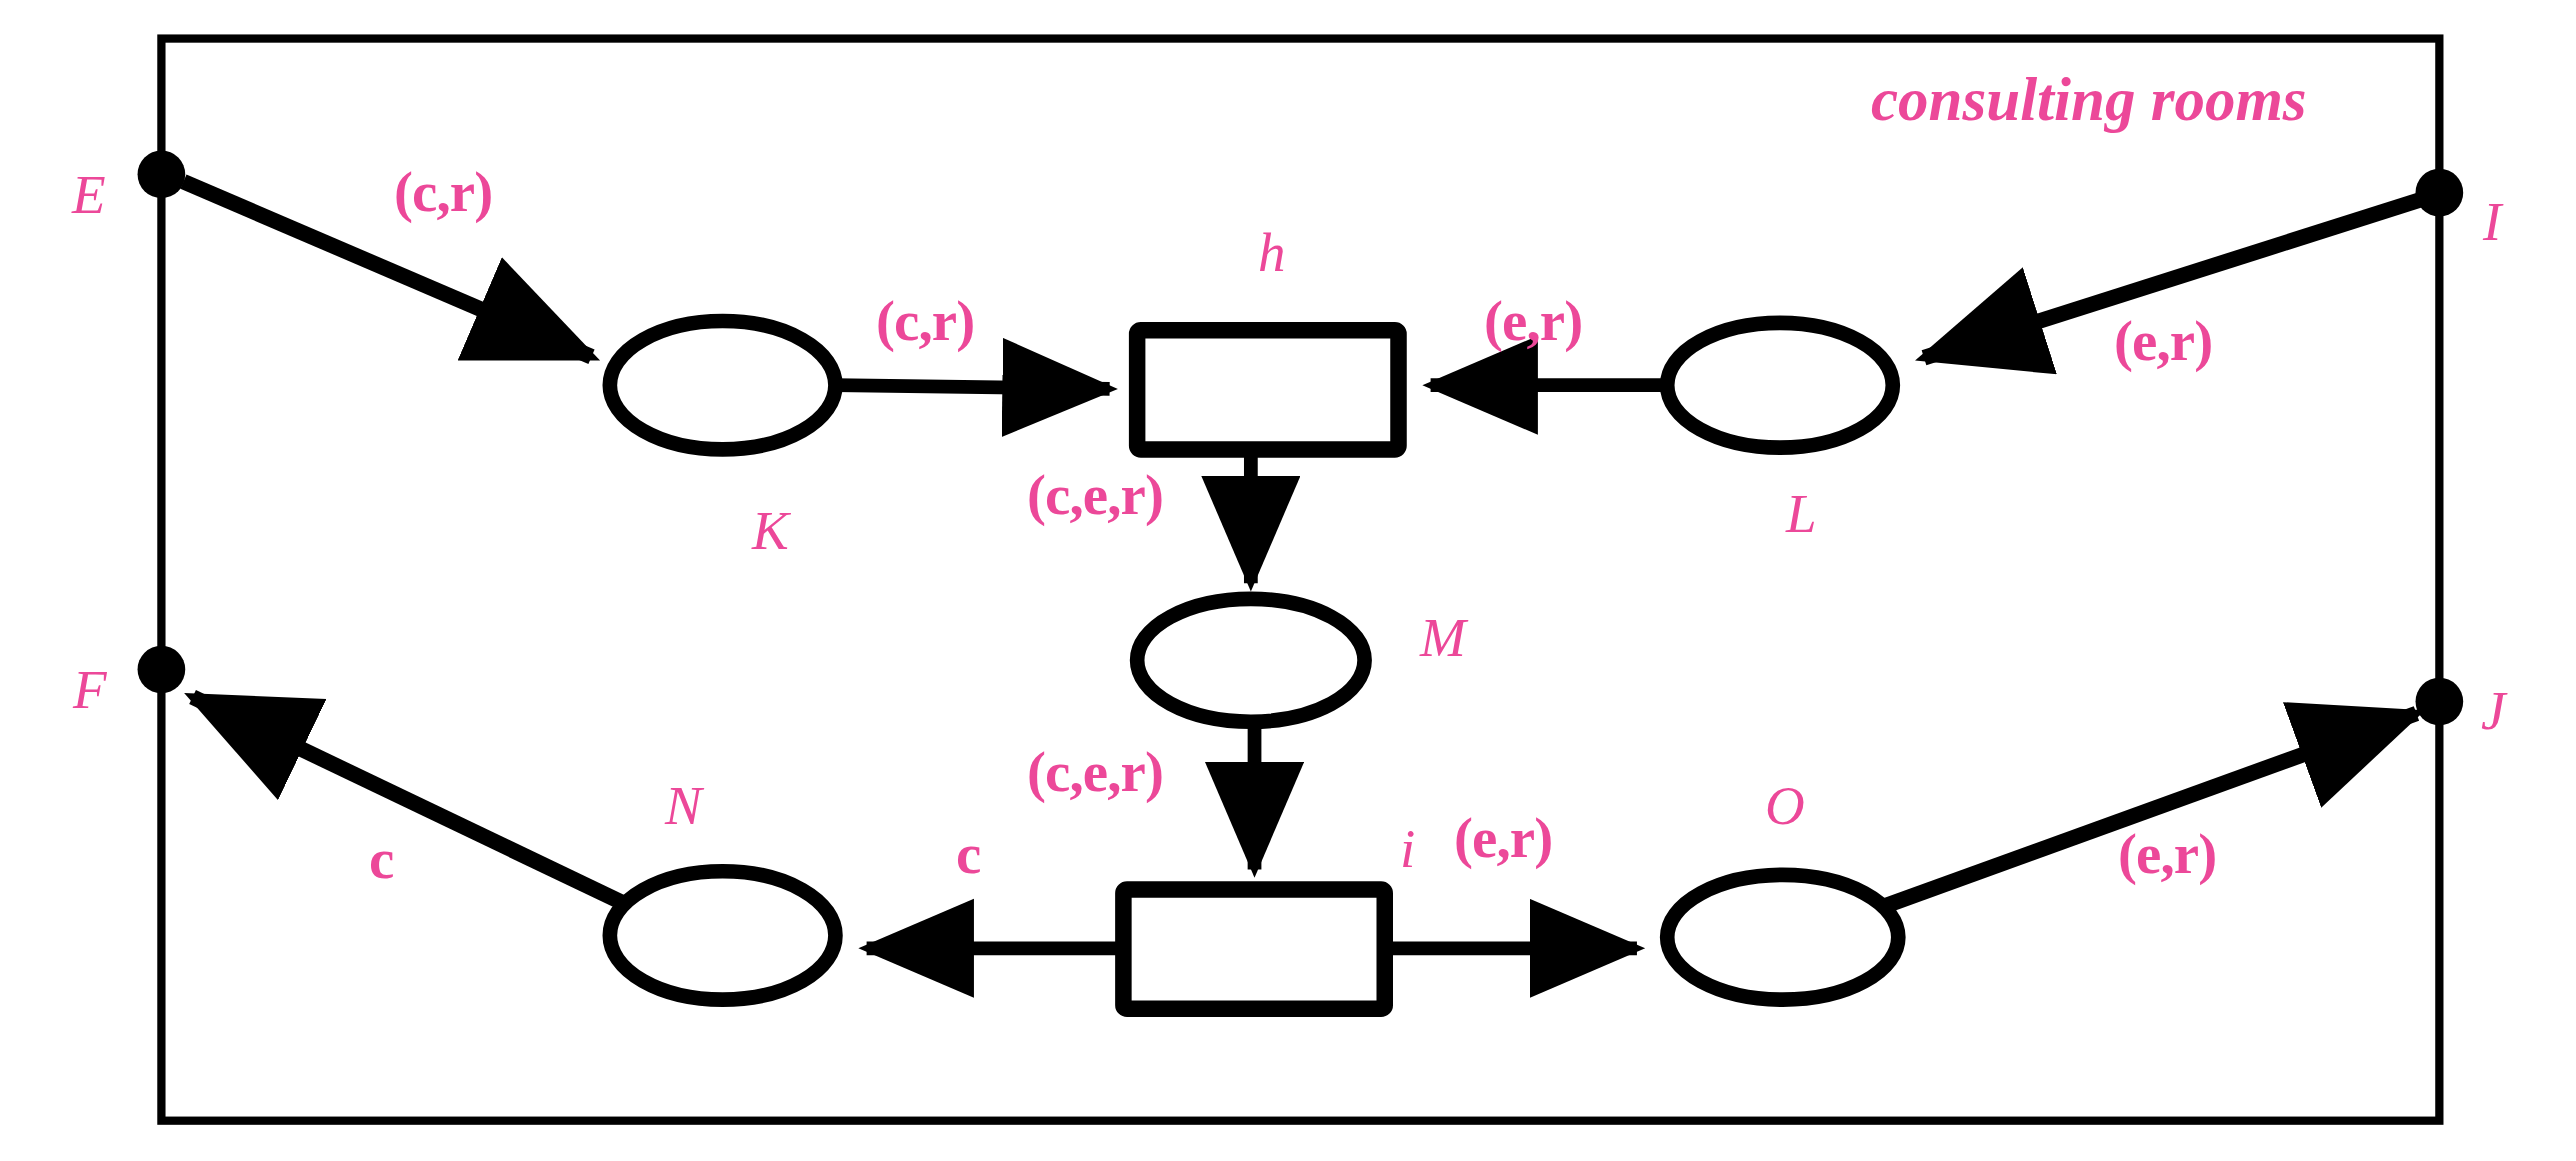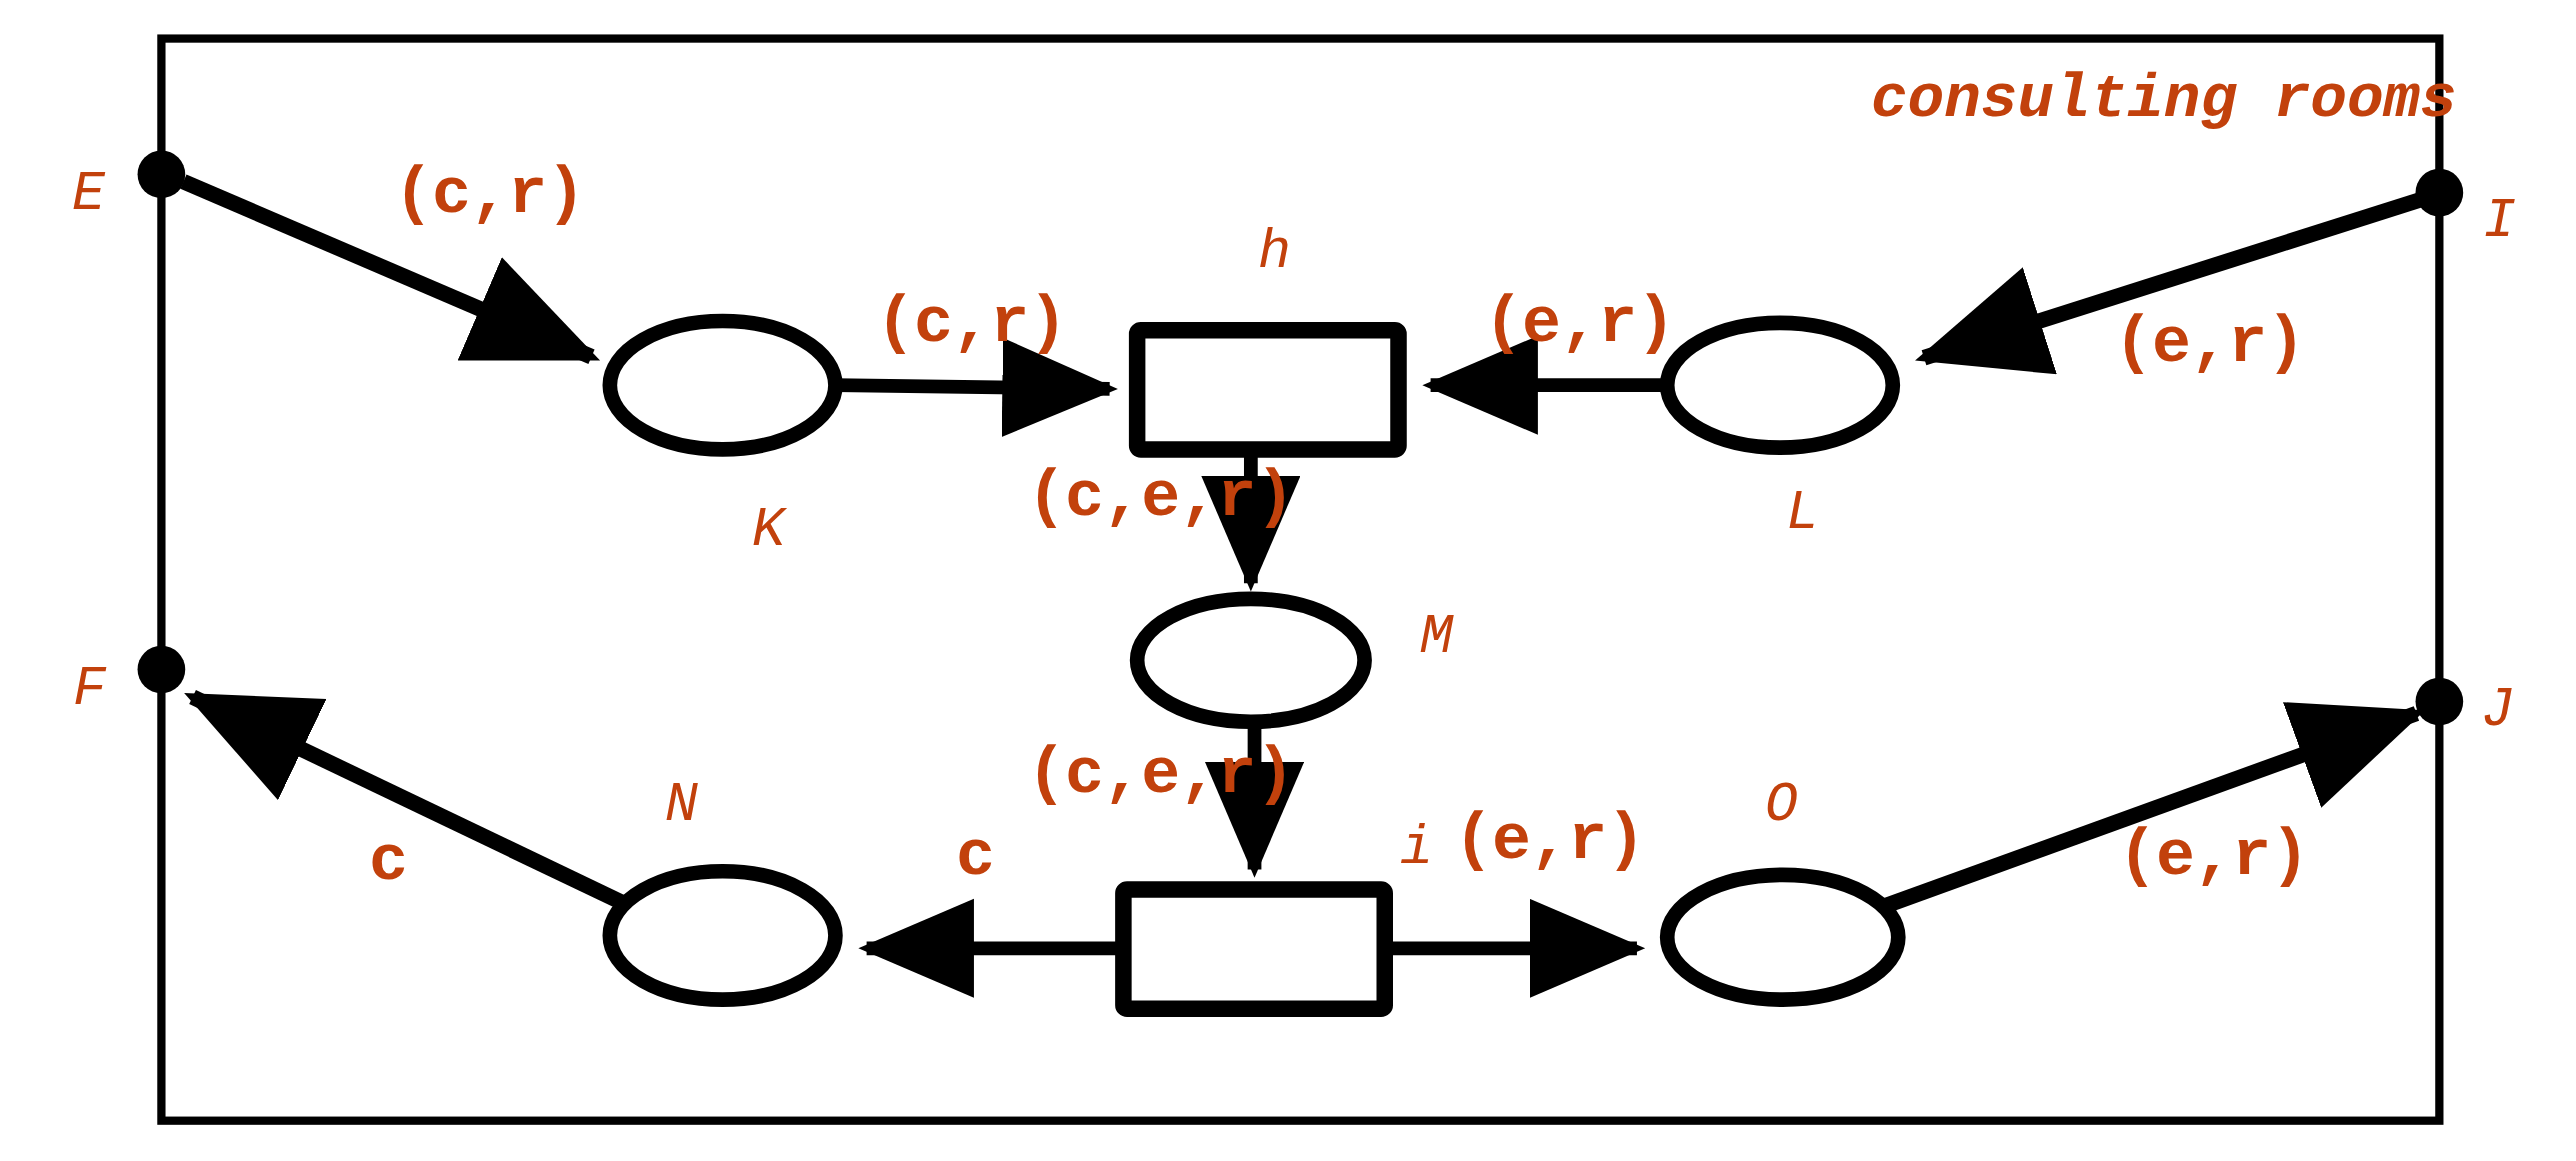--- a/index.html
+++ b/index.html
@@ -18,27 +18,27 @@
   #canvas {
     position: absolute;
     left: 0;
     top: 0;
     width: 2576px;
     height: 1162px;
   }
   .lbl {
     position: absolute;
     white-space: nowrap;
-    color: #c2410c;
+    color: #ec4899;
     line-height: 1;
-    font-family: Liberation Mono, monospace;
+    font-family: Liberation Serif, serif;
   }
   .lbl-bold {
     font-weight: bold;
-    font-size: 65px;
+    font-size: 57px;
     letter-spacing: -0.9px;
   }
   .lbl-italic {
     font-style: italic;
     font-weight: normal;
     font-size: 55px;
   }
   .lbl-title {
     font-style: italic;
     font-weight: bold;

